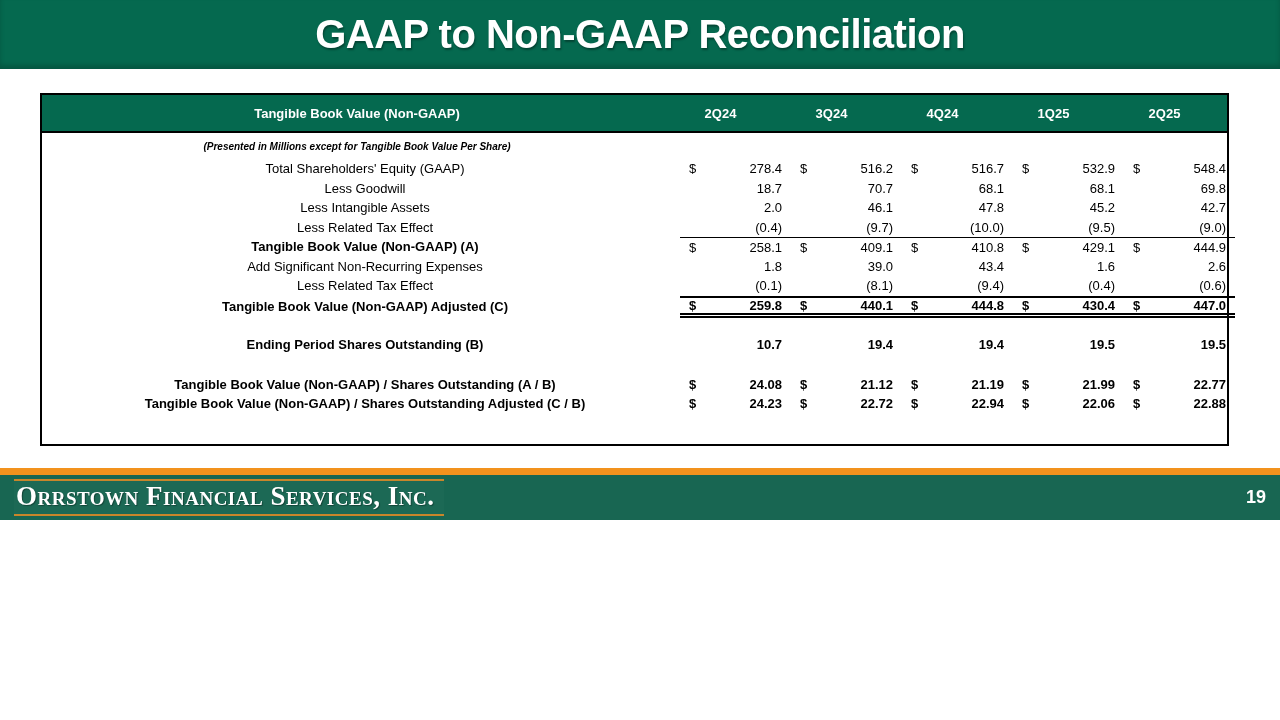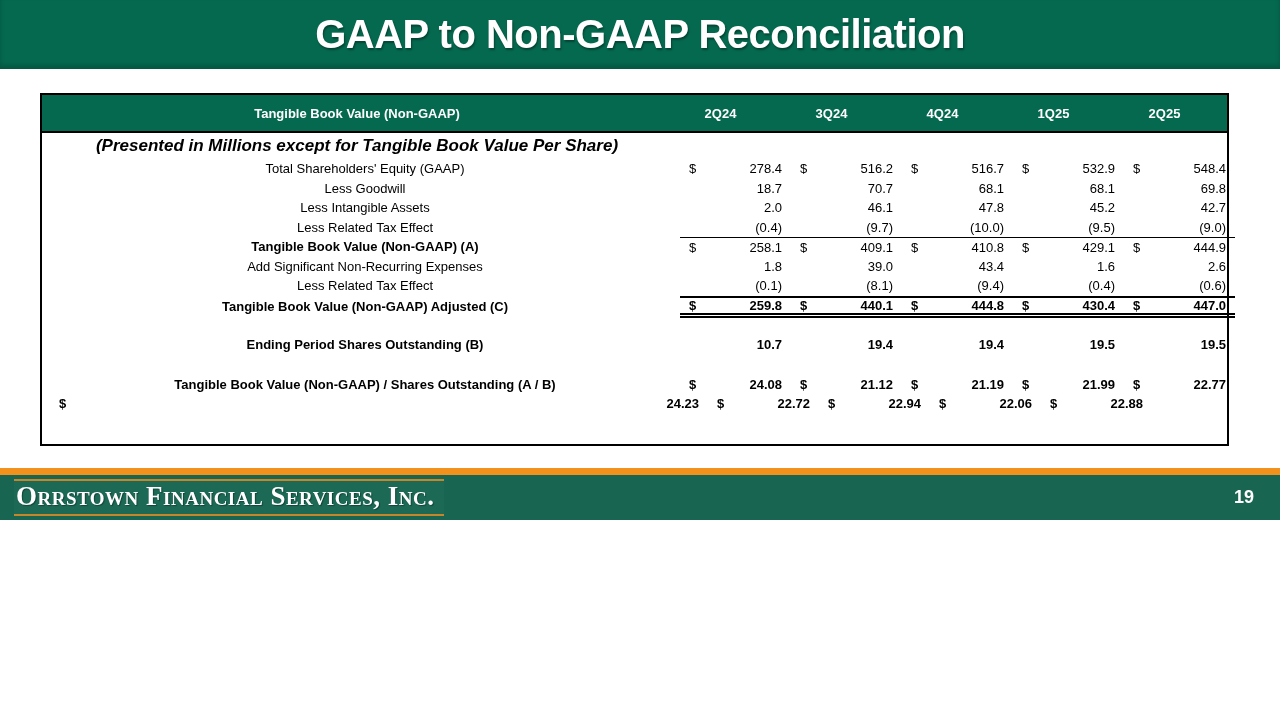--- a/index.html
+++ b/index.html
@@ -42,32 +42,32 @@
 
   .trow{display:grid;grid-template-columns:630px repeat(5,28px 83px);}
   .r-note{height:26px;}
   .r-data{height:19.5px;margin-left:8px;}
   .r-spacer{height:20px;}
   .cell{display:flex;align-items:center;}
   .cell.label{justify-content:center;text-align:center;}
   .cell.dollar{justify-content:flex-start;padding-left:9px;}
   .cell.value{justify-content:flex-end;padding-right:9px;}
   .b{font-weight:bold;}
-  .note-text{font-size:17px;font-weight:bold;font-style:italic;}
+  .note-text{font-size:10px;font-weight:bold;font-style:italic;}
   .bt1{border-top:1px solid var(--border);}
   .bt2{border-top:2px solid var(--border);}
   .bb2{border-bottom:5px double var(--border);}
 
   
   .footer{position:absolute;left:0;bottom:0;width:1280px;}
   .orange-stripe{height:7px;background:var(--orange);}
   .green-bar{
     height:45px;background:var(--footer-green);
     display:flex;align-items:center;justify-content:space-between;
-    padding:0 26px 0 14px;
+    padding:0 14px 0 14px;
   }
   .logo{
     font-family:"Liberation Serif",serif;font-variant:small-caps;font-weight:bold;
     color:#fff;font-size:27px;line-height:1;letter-spacing:.5px;
     border-top:2px solid var(--gold);border-bottom:2px solid var(--gold);
     padding:2px 10px 4px 2px;text-shadow:1px 1px 1px rgba(0,0,0,.35);
     background:rgba(255,255,255,0.02);
   }
   .page-number{color:#fff;font-weight:bold;font-size:18px;}
 </style>
@@ -221,20 +221,21 @@
           <div class="cell dollar b">$</div>
           <div class="cell value b">21.12</div>
           <div class="cell dollar b">$</div>
           <div class="cell value b">21.19</div>
           <div class="cell dollar b">$</div>
           <div class="cell value b">21.99</div>
           <div class="cell dollar b">$</div>
           <div class="cell value b">22.77</div>
         </div>
         <div class="trow r-data">
+          <div class="cell label b">Tangible Book Value (Non-GAAP) / Shares Outstanding Adjusted (C / B)</div>
           <div class="cell dollar b">$</div>
           <div class="cell value b">24.23</div>
           <div class="cell dollar b">$</div>
           <div class="cell value b">22.72</div>
           <div class="cell dollar b">$</div>
           <div class="cell value b">22.94</div>
           <div class="cell dollar b">$</div>
           <div class="cell value b">22.06</div>
           <div class="cell dollar b">$</div>
           <div class="cell value b">22.88</div>

